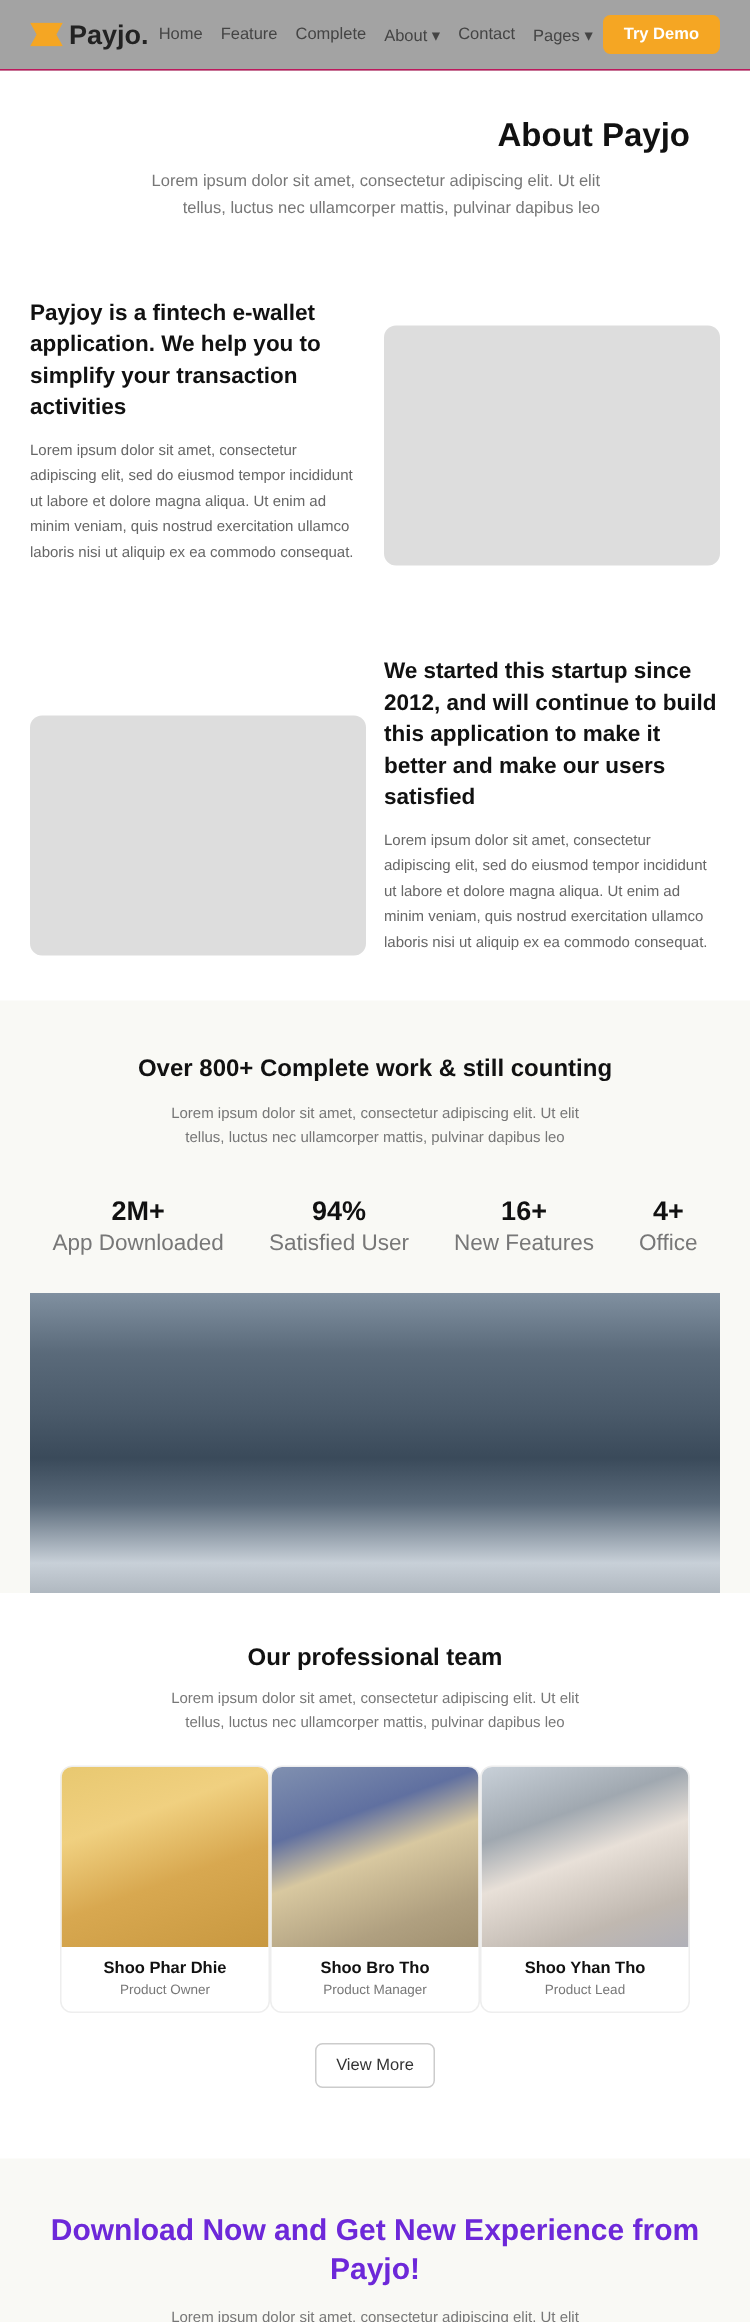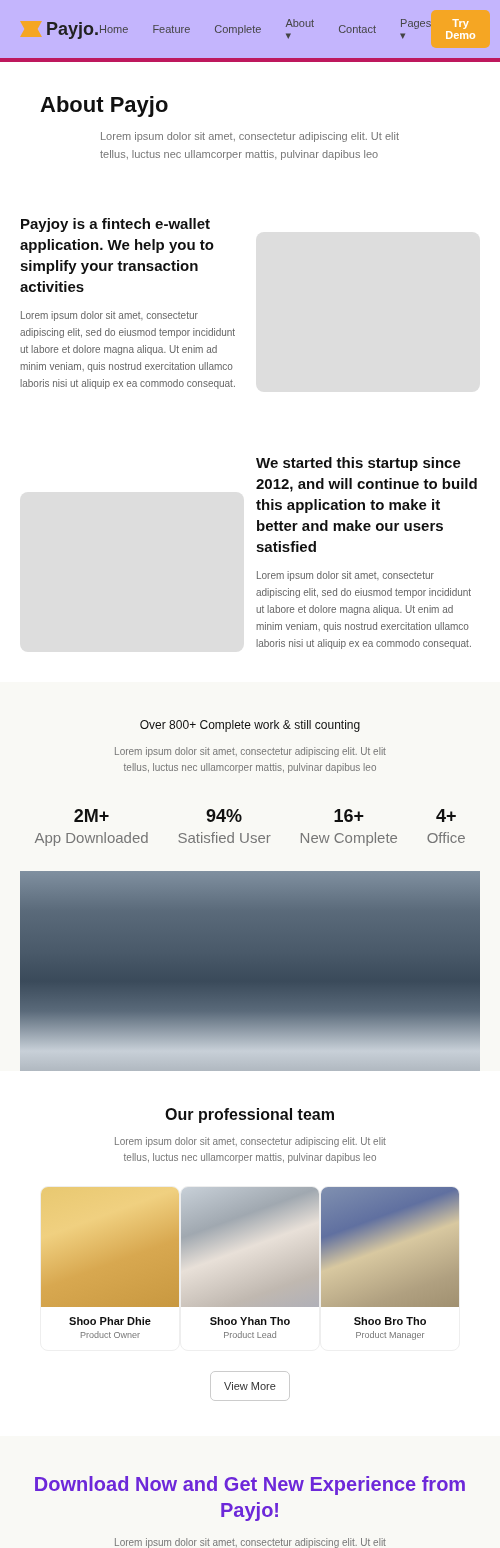--- a/index.html
+++ b/index.html
@@ -1,31 +1,31 @@
 <!DOCTYPE html>
 <html><head>
   <meta charset="utf-8">
   <style>
     * { margin: 0; padding: 0; box-sizing: border-box; }
     body { font-family: 'Segoe UI', Arial, sans-serif; width: 500px; background: #fff; font-size: 13px; color: #333; }
 
     
     nav {
       display: flex; align-items: center; justify-content: space-between;
-      padding: 10px 20px; border-bottom: 4px solid #be185d; background: #c4b5fd;
+      padding: 10px 20px; border-bottom: 1px solid #be185d; background: #a3a3a3;
       position: sticky; top: 0; z-index: 100;
     }
     .nav-logo { display: flex; align-items: center; font-weight: 800; font-size: 18px; color: #222; }
     .nav-logo .logo-icon { width: 22px; height: 16px; background: #f5a623; margin-right: 4px; clip-path: polygon(20% 50%, 0% 0%, 100% 0%, 80% 50%, 100% 100%, 0% 100%); }
-    .nav-links { display: flex; gap: 24px; align-items: center; font-size: 11px; color: #444; }
+    .nav-links { display: flex; gap: 12px; align-items: center; font-size: 11px; color: #444; }
     .nav-links span { cursor: pointer; }
     .btn-demo { background: #f5a623; color: #fff; border: none; padding: 7px 14px; border-radius: 5px; font-size: 11px; cursor: pointer; font-weight: 600; }
 
     
-    .about-hero { text-align: left; padding: 30px 40px 20px; }
+    .about-hero { text-align: right; padding: 30px 40px 20px; }
     .about-hero h1 { font-size: 22px; font-weight: 800; margin-bottom: 10px; color: #111; }
     .about-hero p { font-size: 11px; color: #777; line-height: 1.6; max-width: 300px; margin: 0 auto; }
 
     
     .section-row { display: flex; align-items: flex-end; padding: 30px 20px; gap: 12px; }
     .section-row.reverse { flex-direction: row-reverse; }
     .section-text { flex: 1; }
     .section-text h2 { font-size: 15px; font-weight: 800; margin-bottom: 10px; color: #111; line-height: 1.4; }
     .section-text p { font-size: 10px; color: #666; line-height: 1.7; }
     .section-img { flex: 1; }
@@ -36,21 +36,21 @@
     
     .img-phone {
       background: linear-gradient(135deg, #c8d8e8 0%, #a0b8c8 40%, #e8d0b8 70%, #d4c0a8 100%);
     }
     .img-desk {
       background: linear-gradient(160deg, #b8c8d8 0%, #8898a8 30%, #c8d0d8 60%, #a0a8b0 100%);
     }
 
     
     .stats-section { background: #f9f9f5; padding: 35px 20px 0; text-align: center; }
-    .stats-section h2 { font-size: 12px; font-weight: 400; color: #111; margin-bottom: 10px; line-height: 1.4; }
+    .stats-section h2 { font-size: 16px; font-weight: 700; color: #111; margin-bottom: 10px; line-height: 1.4; }
     .stats-section p { font-size: 10px; color: #777; line-height: 1.6; max-width: 280px; margin: 0 auto 20px; }
     .stats-grid { display: flex; justify-content: space-around; padding: 10px 0 25px; }
     .stat-item { text-align: center; }
     .stat-item .stat-num { font-size: 18px; font-weight: 800; color: #111; }
     .stat-item .stat-label { font-size: 15px; color: #777; margin-top: 2px; }
     .keyboard-img { width: 100%; height: 200px; overflow: hidden; }
     .keyboard-visual {
       width: 100%; height: 200px;
       background: linear-gradient(180deg, #8090a0 0%, #5a6a7a 20%, #4a5a6a 40%, #3a4a5a 55%, #5a6a7a 70%, #c8d0d8 90%, #b0b8c0 100%);
     }
@@ -60,21 +60,21 @@
     .team-section h2 { font-size: 16px; font-weight: 800; color: #111; margin-bottom: 10px; }
     .team-section > p { font-size: 10px; color: #777; line-height: 1.6; max-width: 280px; margin: 0 auto 20px; }
     .team-grid { display: flex; gap: 0; justify-content: center; margin-bottom: 20px; }
     .team-card { flex: 1; max-width: 140px; border: 1px solid #eee; border-radius: 8px; overflow: hidden; text-align: center; padding-bottom: 10px; }
     .team-card .card-img { width: 100%; height: 120px; }
     .team-img-1 { background: linear-gradient(160deg, #e8c870 0%, #f0d080 30%, #d8a850 60%, #c89840 100%); }
     .team-img-2 { background: linear-gradient(160deg, #8090b0 0%, #6070a0 30%, #d8c8a0 50%, #b0a080 80%, #a09070 100%); }
     .team-img-3 { background: linear-gradient(160deg, #c8d0d8 0%, #a0a8b0 30%, #e8e0d8 50%, #c0b8b0 80%, #b0b0b8 100%); }
     .team-card h4 { font-size: 11px; font-weight: 700; margin: 8px 5px 3px; color: #111; }
     .team-card p { font-size: 9px; color: #777; }
-    .btn-view-more { display: block; margin: 0 auto; border: 1px solid #ccc; background: #fff; padding: 8px 13px; border-radius: 5px; font-size: 11px; cursor: pointer; color: #333; }
+    .btn-view-more { display: block; margin: 12px auto; border: 1px solid #ccc; background: #fff; padding: 8px 13px; border-radius: 5px; font-size: 11px; cursor: pointer; color: #333; }
 
     
     .download-section { background: #f9f9f5; padding: 35px 20px; text-align: center; }
     .download-section h2 { font-size: 20px; font-weight: 900; color: #6d28d9; margin-bottom: 12px; line-height: 1.3; }
     .download-section p { font-size: 10px; color: #777; line-height: 1.6; max-width: 280px; margin: 0 auto 18px; }
   </style>
 </head>
 <body>
 
 <nav>
@@ -125,21 +125,21 @@
     <div class="stat-item">
       <div class="stat-num">2M+</div>
       <div class="stat-label">App Downloaded</div>
     </div>
     <div class="stat-item">
       <div class="stat-num">94%</div>
       <div class="stat-label">Satisfied User</div>
     </div>
     <div class="stat-item">
       <div class="stat-num">16+</div>
-      <div class="stat-label">New Complete</div>
+      <div class="stat-label">New Features</div>
     </div>
     <div class="stat-item">
       <div class="stat-num">4+</div>
       <div class="stat-label">Office</div>
     </div>
   </div>
   <div class="keyboard-img">
     <div class="keyboard-visual"></div>
   </div>
 </section>
@@ -147,28 +147,28 @@
 <section class="team-section">
   <h2>Our professional team</h2>
   <p>Lorem ipsum dolor sit amet, consectetur adipiscing elit. Ut elit tellus, luctus nec ullamcorper mattis, pulvinar dapibus leo</p>
   <div class="team-grid">
     <div class="team-card">
       <div class="card-img team-img-1"></div>
       <h4>Shoo Phar Dhie</h4>
       <p>Product Owner</p>
     </div>
     <div class="team-card">
+      <div class="card-img team-img-2"></div>
+      <h4>Shoo Bro Tho</h4>
+      <p>Product Manager</p>
+    </div>
+    <div class="team-card">
       <div class="card-img team-img-3"></div>
       <h4>Shoo Yhan Tho</h4>
       <p>Product Lead</p>
-    </div>
-    <div class="team-card">
-      <div class="card-img team-img-2"></div>
-      <h4>Shoo Bro Tho</h4>
-      <p>Product Manager</p>
     </div>
   </div>
   <button class="btn-view-more">View More</button>
 </section>
 
 <section class="download-section">
   <h2>Download Now and Get New Experience from Payjo!</h2>
   <p>Lorem ipsum dolor sit amet, consectetur adipiscing elit. Ut elit tellus, luctus nec ullamcorper mattis, pulvinar dapibus leo</p>
 
 </section>

